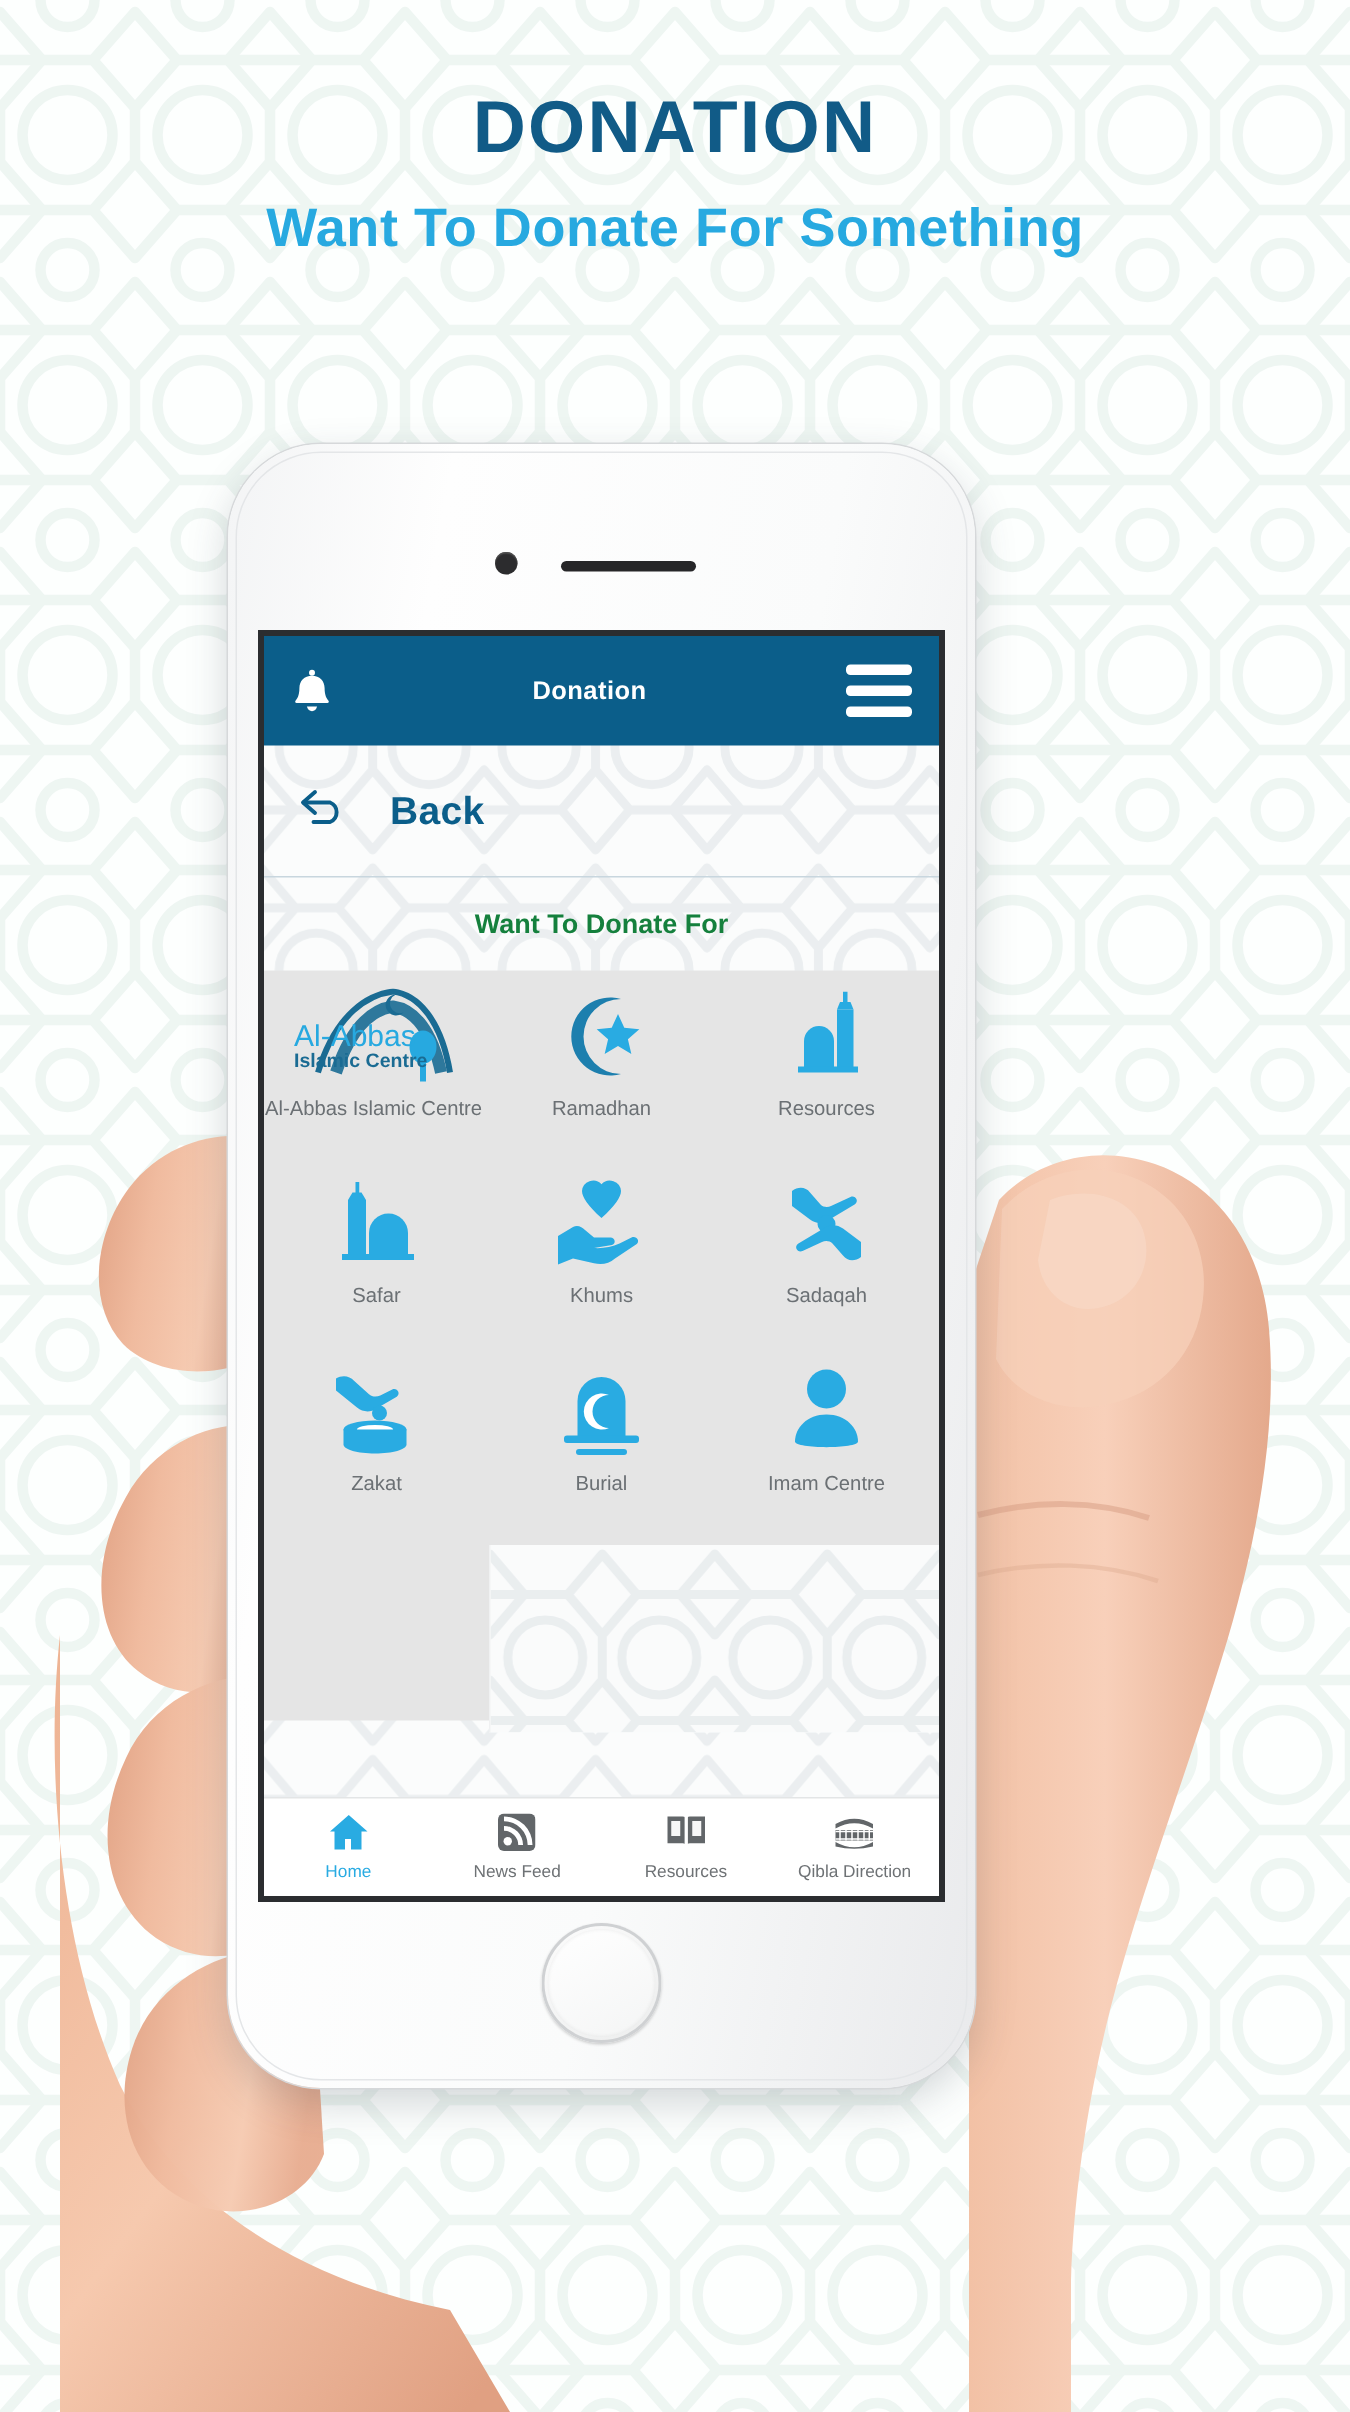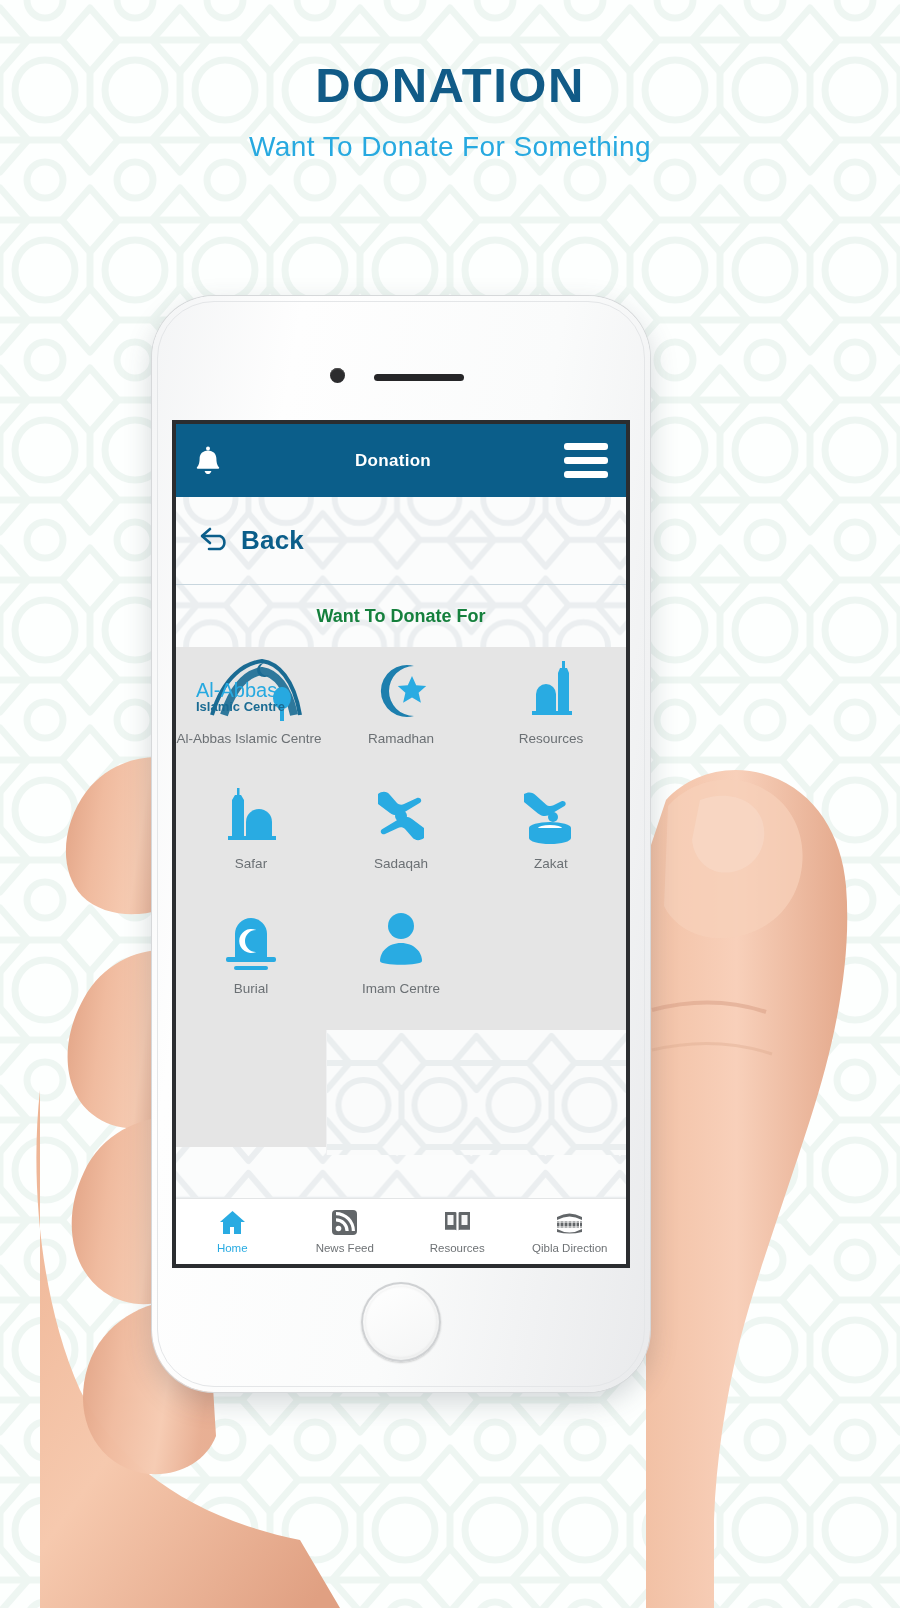--- a/index.html
+++ b/index.html
@@ -31,22 +31,22 @@
   }
   #main-title {
     font-size: 49px;
     font-weight: bold;
     letter-spacing: 1.5px;
     color: #115b87;
     line-height: 1.05;
   }
   #sub-title {
     margin-top: 20px;
-    font-size: 28px;
-    font-weight: normal;
+    font-size: 36px;
+    font-weight: bold;
     letter-spacing: 0.4px;
     color: #27a9e0;
   }
 
   
   .hand-layer { position: absolute; inset: 0; z-index: 6; pointer-events: none; }
   .hand-layer svg { position: absolute; inset: 0; }
 
   
   #phone {
@@ -132,21 +132,21 @@
   .bell-icon svg { display: block; }
   .hamburger { width: 44px; display: flex; flex-direction: column; gap: 7px; cursor: pointer; }
   .hamburger span { display: block; height: 7px; border-radius: 3px; background: #fff; }
 
   
   #back-row {
     position: relative; z-index: 2;
     height: 88px;
     display: flex; align-items: center;
     padding-left: 22px;
-    gap: 9px;
+    gap: 28px;
     border-bottom: 1px solid #c8d6de;
   }
   #back-label {
     color: #0b5e8a;
     font-size: 26px;
     font-weight: bold;
     letter-spacing: .2px;
   }
 
   
@@ -364,20 +364,29 @@
             <rect x="12" y="14" width="12" height="38" fill="#29abe2"></rect>
             <path d="M12 14 h12 l-3-5 h-6z" fill="#29abe2"></path>
             <rect x="17" y="2" width="2.5" height="8" fill="#29abe2"></rect>
             <path d="M26 52 V36 a13 13 0 0 1 26 0 V52z" fill="#29abe2"></path>
             <rect x="8" y="50" width="48" height="4" fill="#29abe2"></rect>
           </svg>
         </div>
         <div class="cell-label">Safar</div>
       </div>
 
+      <div class="grid-cell">
+        <div class="cell-icon">
+          <svg width="66" height="60" viewBox="0 0 66 60" aria-hidden="true">
+            <path d="M33 26 C24 18 20 12 20 8 a7.5 7.5 0 0 1 13-4.5 a7.5 7.5 0 0 1 13 4.5 c0 4-4 10-13 18z" fill="#29abe2"></path>
+            <path d="M4 38 l10-6 c3-1.8 6 0 8 2 l6 5 h11 c3 0 4 4 1 5 l-12 2 c5 .4 12-.5 17-3 l8-4 c3-1.4 6 2 3.5 4.4 L42 53 c-4 3.6-9 4.4-14 3.2 L14 53 l-10 4z" fill="#29abe2"></path>
+          </svg>
+        </div>
+        <div class="cell-label">Khums</div>
+      </div>
 
       <div class="grid-cell">
         <div class="cell-icon">
           <svg width="62" height="60" viewBox="0 0 62 60" aria-hidden="true">
             <path d="M8 8 c4-3 9-3 12 1 l7 8 c2 2 5 2 7 1 l13-6 c3-1.5 6 2.5 3 4.8 L33 27 c-4 3-9 3-13 0 L8 18z" fill="#29abe2"></path>
             <circle cx="31" cy="30" r="6" fill="#29abe2"></circle>
             <path d="M54 52 c-4 3-9 3-12-1 l-7-8 c-2-2-5-2-7-1 l-13 6 c-3 1.5-6-2.5-3-4.8 L29 33 c4-3 9-3 13 0 l12 9z" fill="#29abe2"></path>
           </svg>
         </div>
         <div class="cell-label">Sadaqah</div>

